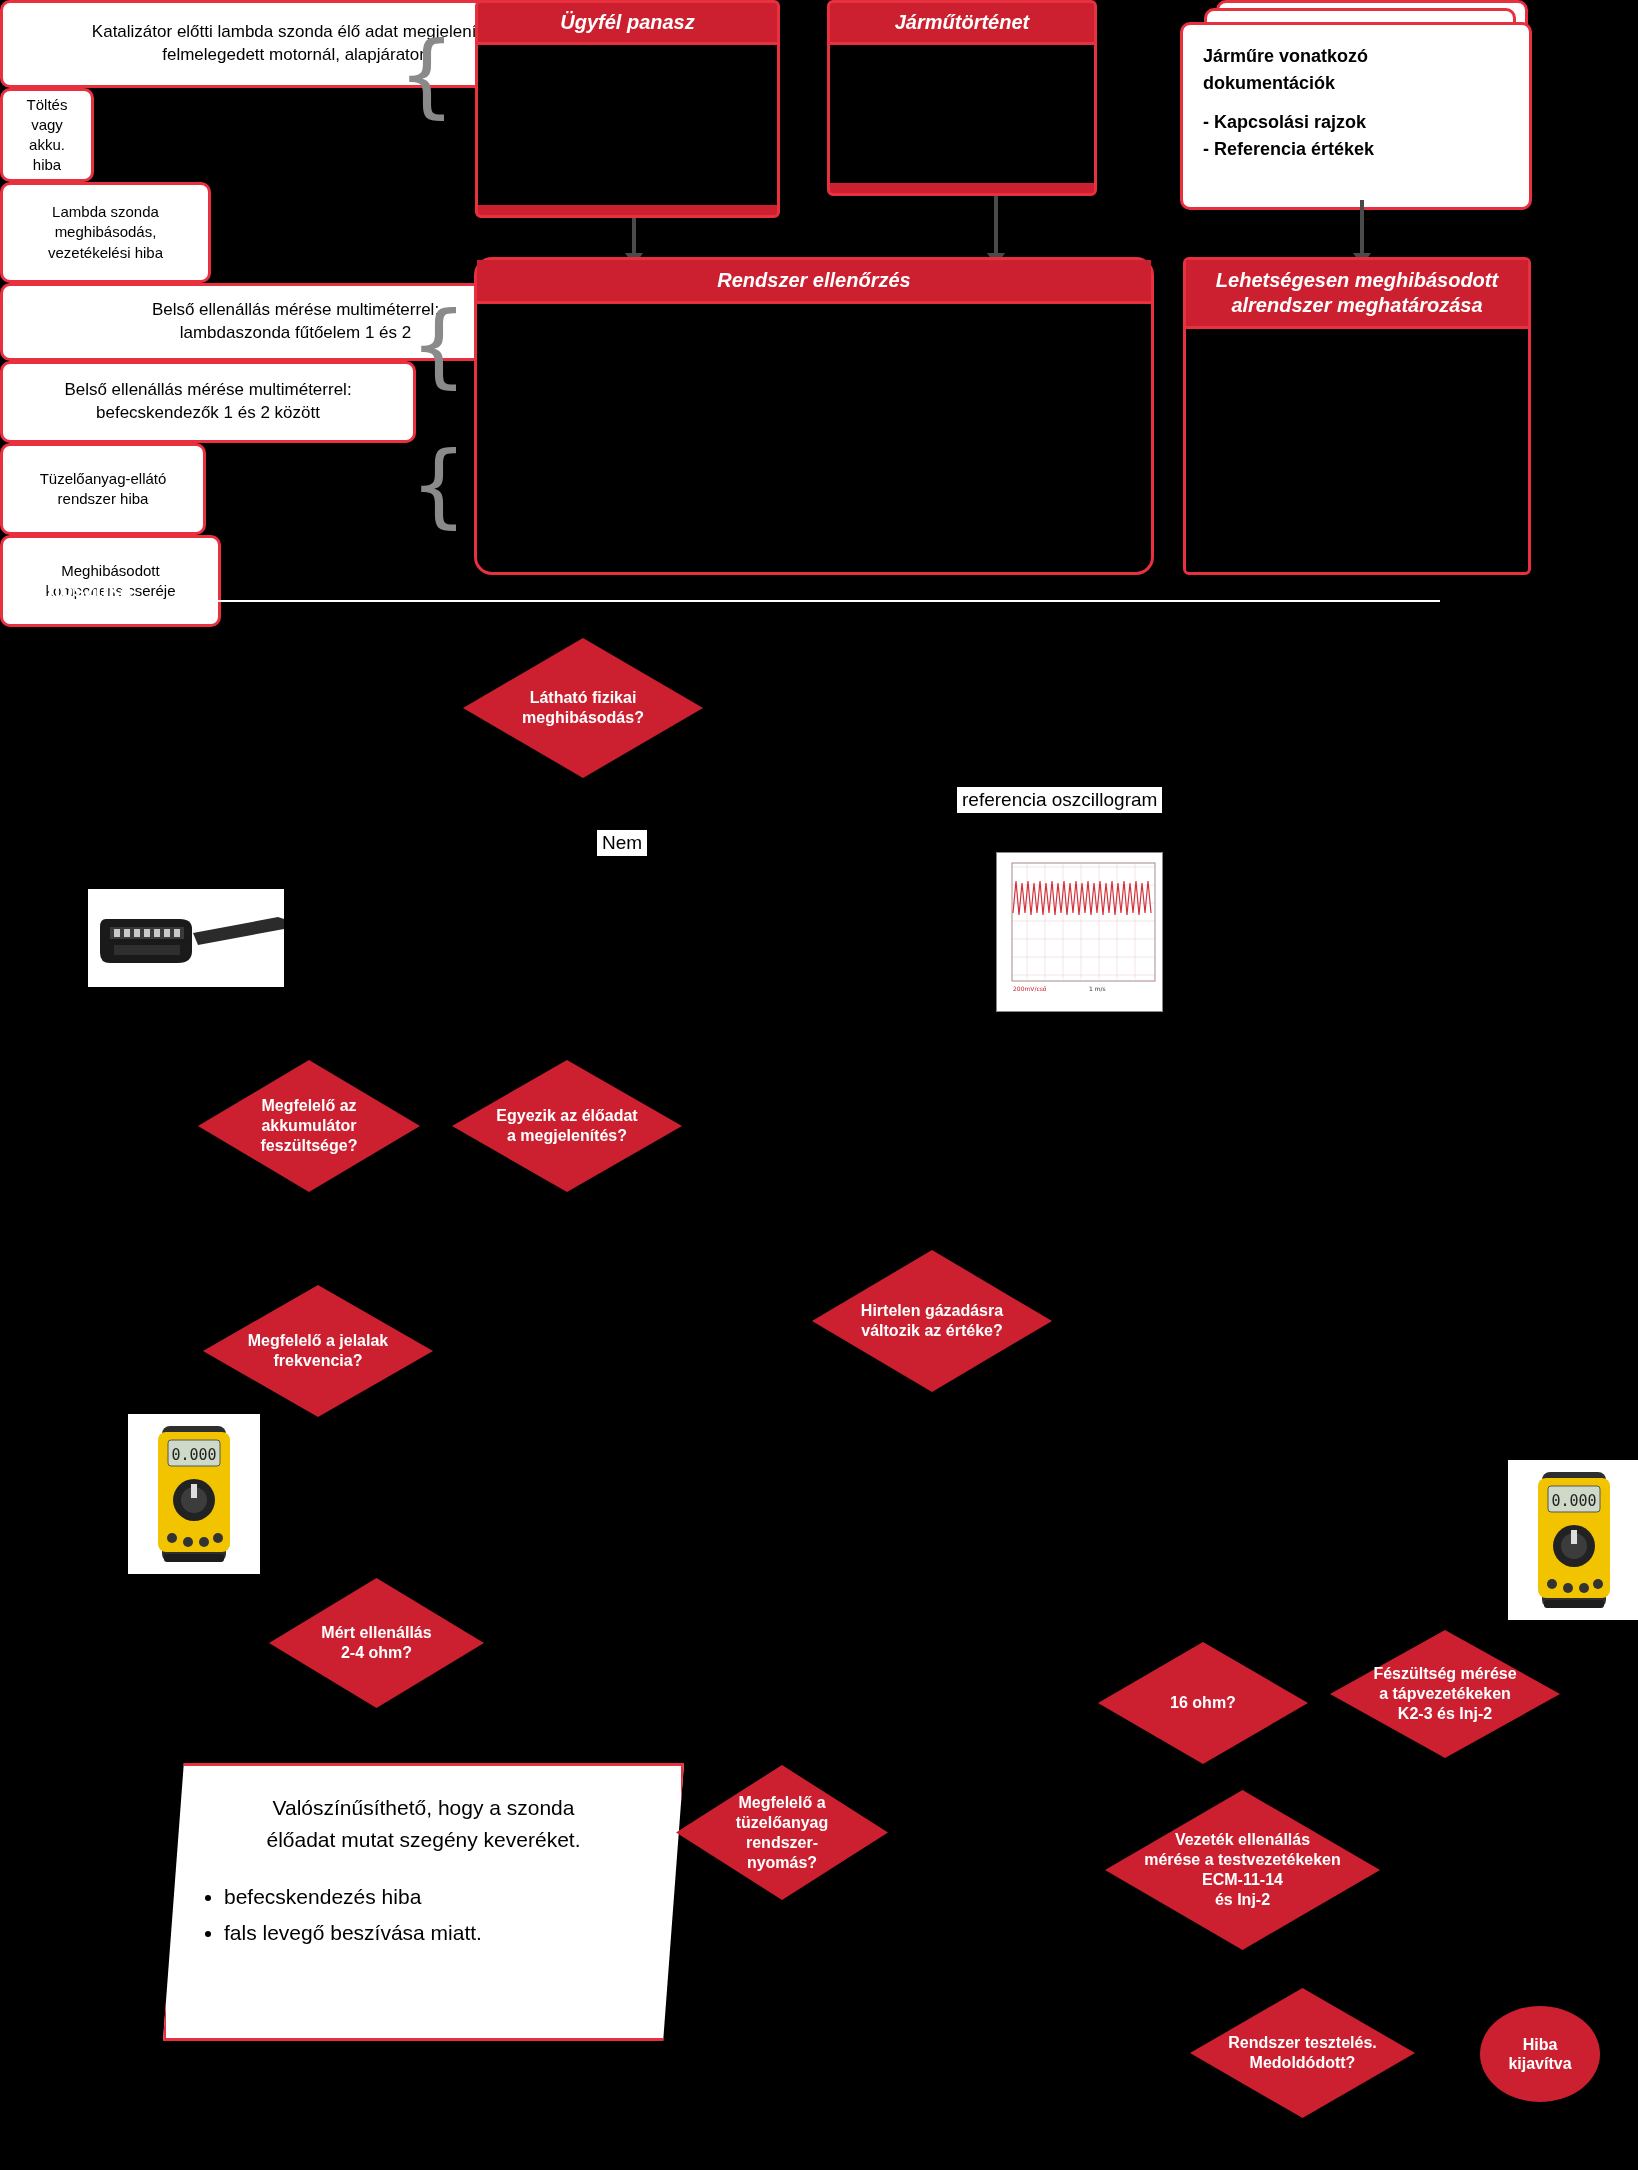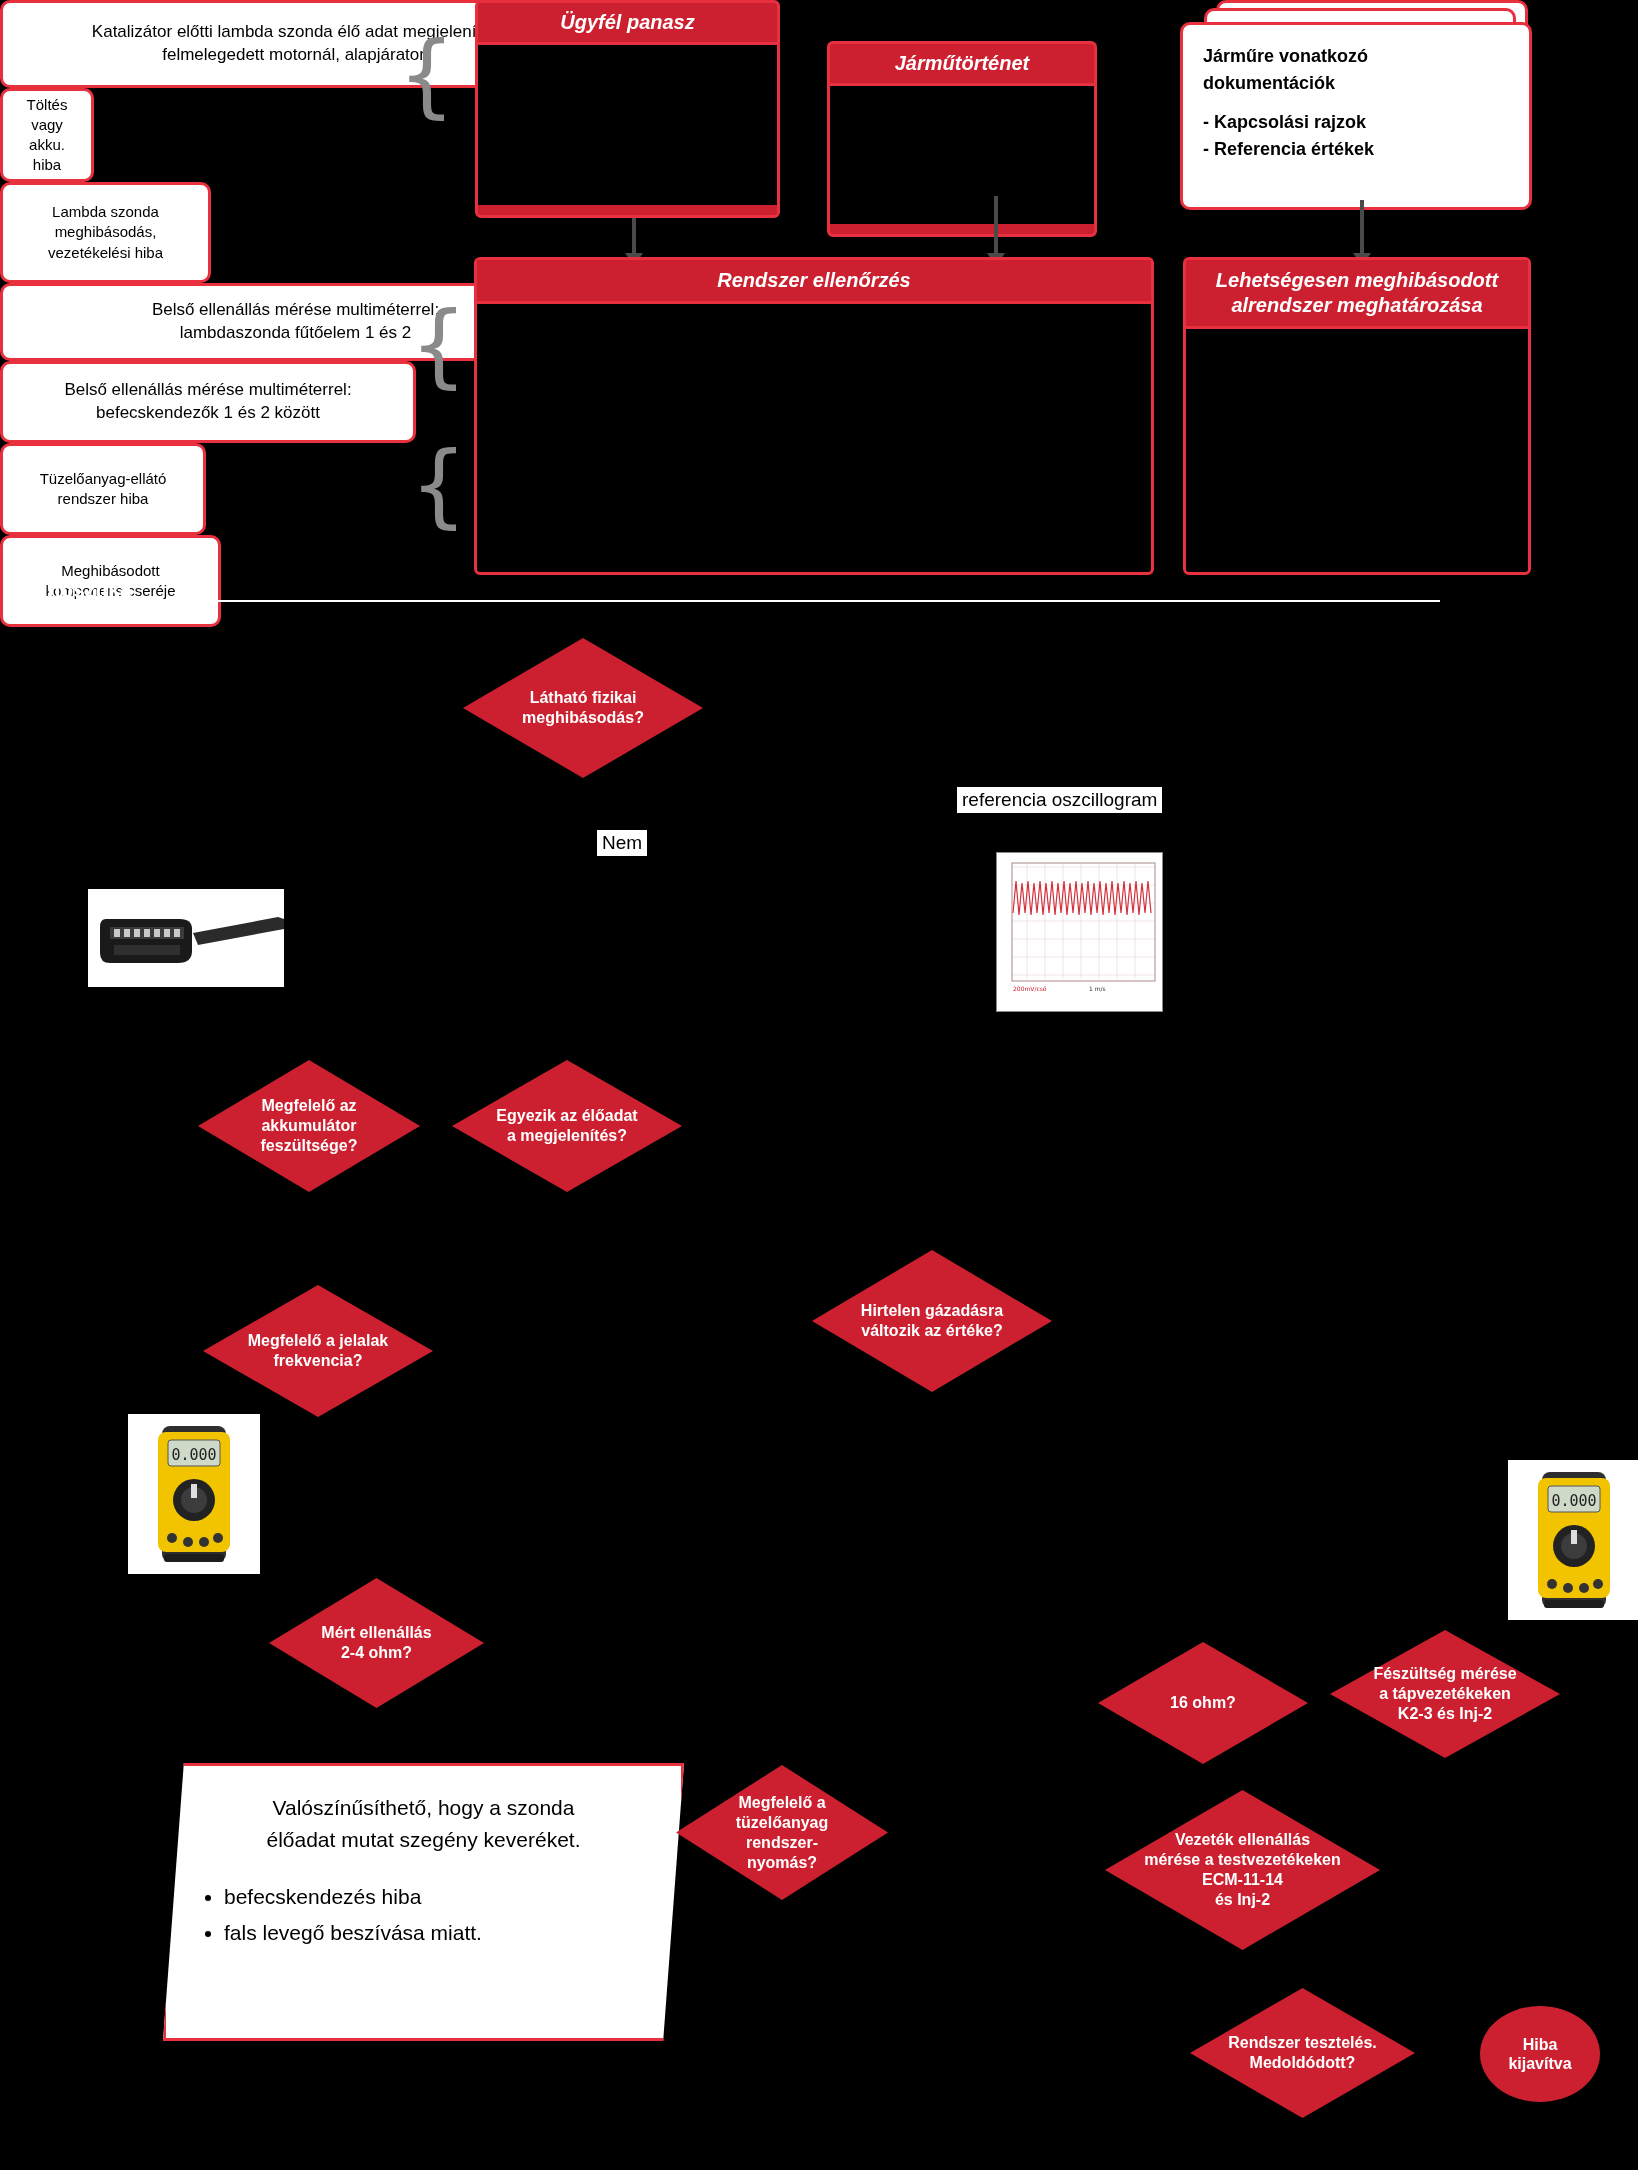--- a/index.html
+++ b/index.html
@@ -57,42 +57,42 @@
   .bigwhite li{margin:4px 0;}
 </style>
 </head>
 <body>
 
 <div class="abs redbox" style="left:475px;top:0;width:305px;height:218px;">
   <div class="hdr">Ügyfél panasz</div>
   <div class="body" style="height:160px;"></div>
 </div>
 
-<div class="abs redbox" style="left:827px;top:0;width:270px;height:196px;margin-top:41px;">
+<div class="abs redbox" style="left:827px;top:0;width:270px;height:196px;">
   <div class="hdr">Járműtörténet</div>
   <div class="body" style="height:138px;"></div>
 </div>
 
 <div class="abs docstack" style="left:1180px;top:0;width:350px;height:190px;">
   <div class="sheet" style="left:36px;top:0;width:306px;height:160px;"></div>
   <div class="sheet" style="left:24px;top:8px;width:306px;height:162px;"></div>
   <div class="front" style="left:0px;top:22px;width:306px;height:146px;">
     <div style="white-space:pre-line;">Járműre vonatkozó
 dokumentációk</div>
     <div style="height:12px;"></div>
     <div>- Kapcsolási rajzok</div>
     <div>- Referencia értékek</div>
   </div>
 </div>
 
 <div class="arrow" style="left:632px;top:218px;height:36px;"></div>
 <div class="arrow" style="left:994px;top:196px;height:58px;"></div>
 <div class="arrow" style="left:1360px;top:200px;height:54px;"></div>
 
-<div class="abs panel" style="left:474px;top:257px;width:680px;height:318px;">
+<div class="abs panel" style="left:474px;top:257px;width:680px;height:318px;border-radius:18px;">
   <div class="hdr">Rendszer ellenőrzés</div>
 </div>
 
 <div class="abs panel" style="left:1183px;top:257px;width:348px;height:318px;">
   <div class="hdr" style="white-space:pre-line;">Lehetségesen meghibásodott
 alrendszer meghatározása</div>
 </div>
 
 <div class="brace" style="left:398px;top:30px;">{</div>
 <div class="brace" style="left:410px;top:300px;">{</div>

